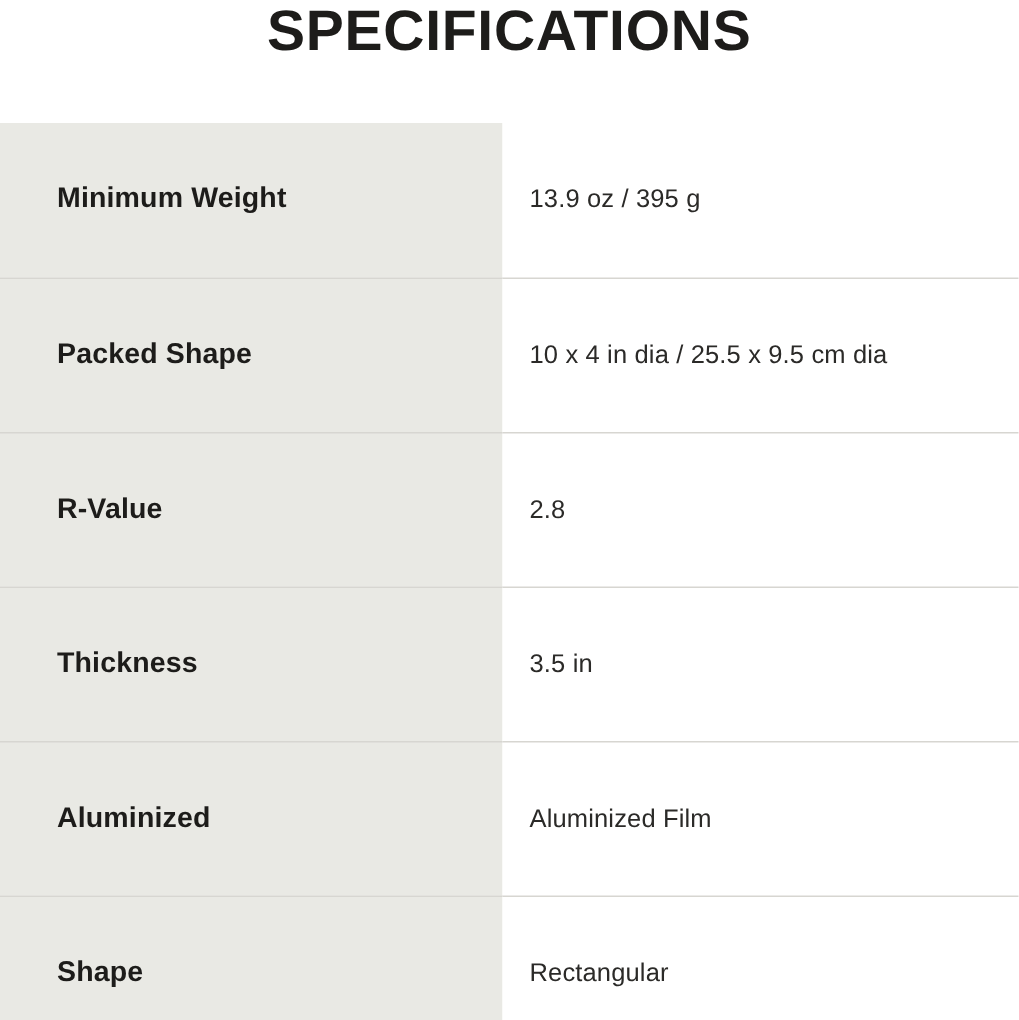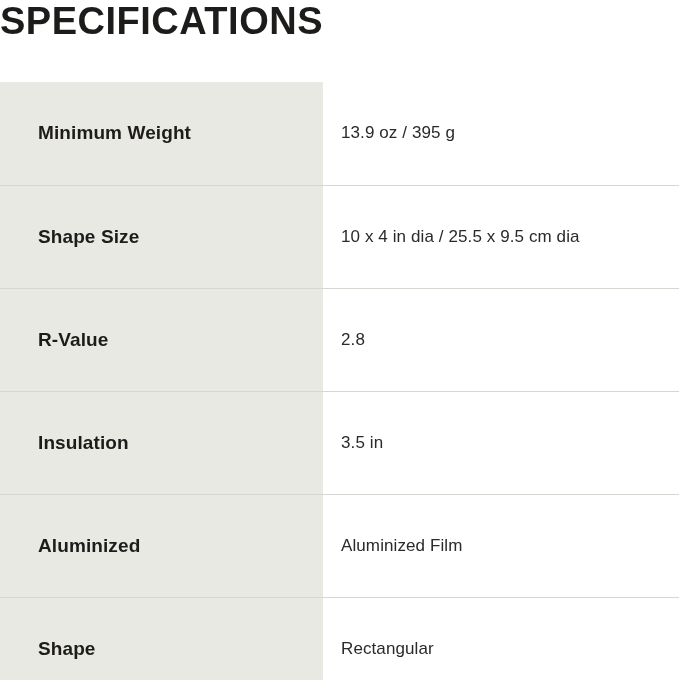--- a/index.html
+++ b/index.html
@@ -14,20 +14,21 @@
     color: #201f1d;
     overflow: hidden;
   }
   .page {
     position: relative;
     width: 679px;
     height: 680px;
     box-sizing: border-box;
   }
   .spec-title {
+    text-align: center;
     font-size: 38px;
     font-weight: bold;
     letter-spacing: 0.5px;
     color: #1d1c1a;
     line-height: 1;
     padding-top: 2px;
     padding-bottom: 0;
     margin: 0;
   }
   .spec-table {
@@ -44,21 +45,21 @@
     padding: 0;
     border-bottom: 1px solid #d7d6d1;
   }
   .spec-table tr:last-child td {
     border-bottom: none;
   }
   td.label-cell {
     width: 269px;
     background: #e9e9e4;
     padding-left: 38px;
-    padding-right: 16px;
+    padding-right: 28px;
     font-size: 19px;
     font-weight: bold;
     color: #1d1c1a;
     letter-spacing: 0.1px;
     margin-top: 36px;
   }
   td.value-cell {
     width: 410px;
     background: #ffffff;
     padding-left: 18px;
@@ -76,29 +77,29 @@
 
   <h1 class="spec-title">SPECIFICATIONS</h1>
 
   <table class="spec-table">
     <tbody>
       <tr>
         <td class="label-cell">Minimum Weight</td>
         <td class="value-cell">13.9 oz / 395 g</td>
       </tr>
       <tr>
-        <td class="label-cell">Shape Size</td>
+        <td class="label-cell">Packed Shape</td>
         <td class="value-cell">10 x 4 in dia / 25.5 x 9.5 cm dia</td>
       </tr>
       <tr>
         <td class="label-cell">R-Value</td>
         <td class="value-cell">2.8</td>
       </tr>
       <tr>
-        <td class="label-cell">Insulation</td>
+        <td class="label-cell">Thickness</td>
         <td class="value-cell">3.5 in</td>
       </tr>
       <tr>
         <td class="label-cell">Aluminized</td>
         <td class="value-cell">Aluminized Film</td>
       </tr>
       <tr>
         <td class="label-cell">Shape</td>
         <td class="value-cell">Rectangular</td>
       </tr>

